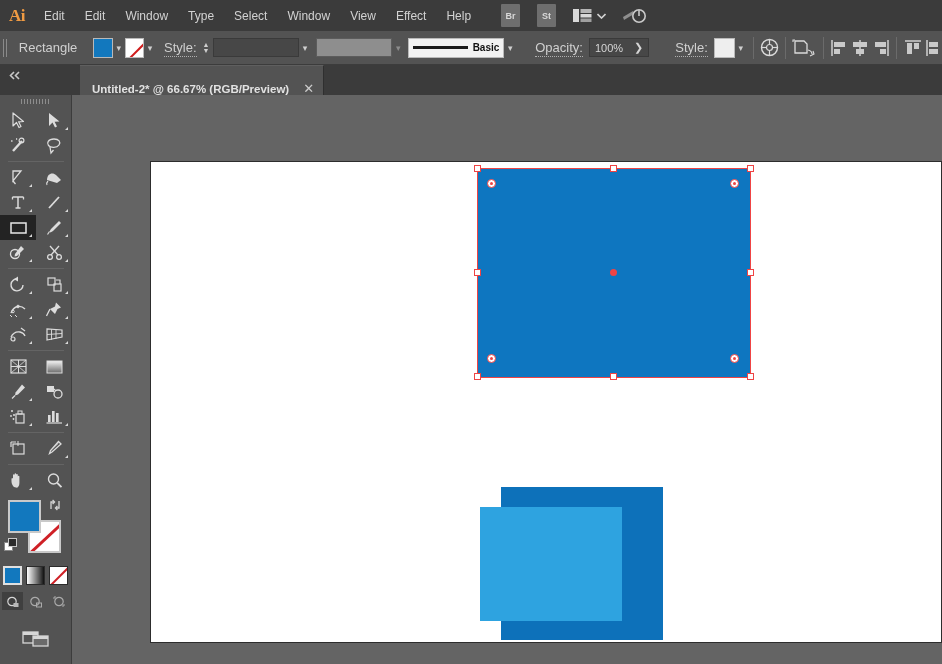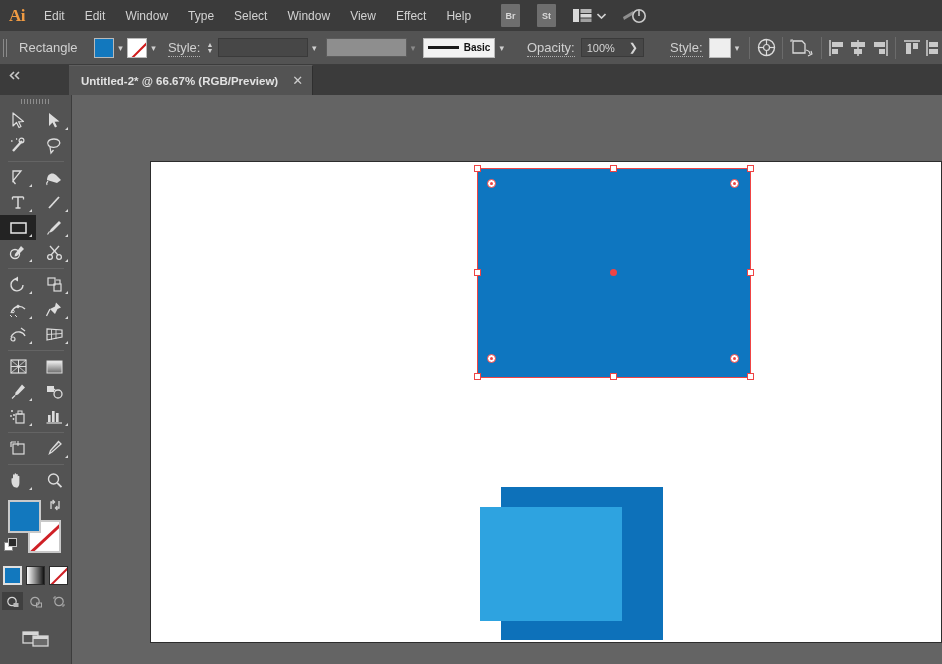--- a/index.html
+++ b/index.html
@@ -116,23 +116,23 @@
   .tabbar {
     position: absolute; left: 0; top: 65px; width: 942px; height: 30px;
     background: #3b3b3b;
   }
   .panel-collapse {
     position: absolute; left: 4px; top: 2px; width: 22px; height: 16px;
     display: flex; align-items: center; justify-content: center;
     color: #c8c8c8; font-size: 11px;
   }
   .doc-tab {
-    position: absolute; left: 69px; top: 0; height: 30px;
+    position: absolute; left: 80px; top: 0; height: 30px;
     background: #535353;
-    display: flex; align-items: center;
+    display: flex; align-items: flex-end;
     padding: 0 9px 0 12px;
     border-right: 1px solid #2f2f2f;
     border-top: 1px solid #5f5f5f;
   }
   .doc-tab-title {
     color: #e2e2e2; font-size: 11.5px; font-weight: bold; white-space: nowrap;
   }
   .doc-tab-close {
     margin-left: 14px; color: #cdcdcd; font-size: 13px; line-height: 1;
   }
@@ -309,21 +309,21 @@
     <div class="stepper">
       <span>▲</span>
         <span>▼</span>
     </div>
     <div class="field-dark" style="width:105px;"></div>
     <div class="drop-arrow">▾</div>
 
     <div class="field-grey" style="width:96px; margin-left:5px;"></div>
     <div class="drop-arrow" style="opacity:.45;">▾</div>
 
-    <div class="brush-box" style="width:72px; margin-left:4px;">
+    <div class="brush-box" style="width:96px; margin-left:4px;">
       <i class="brush-line"></i>
       <span>Basic</span>
     </div>
     <div class="drop-arrow">▾</div>
 
     <div class="cb-label" style="margin-left:19px;">
       <span class="dotted-label">Opacity:</span>
     </div>
     <div class="field-dark" style="width:73px; margin-left:6px; justify-content:space-between;">
       <span>100%</span>

